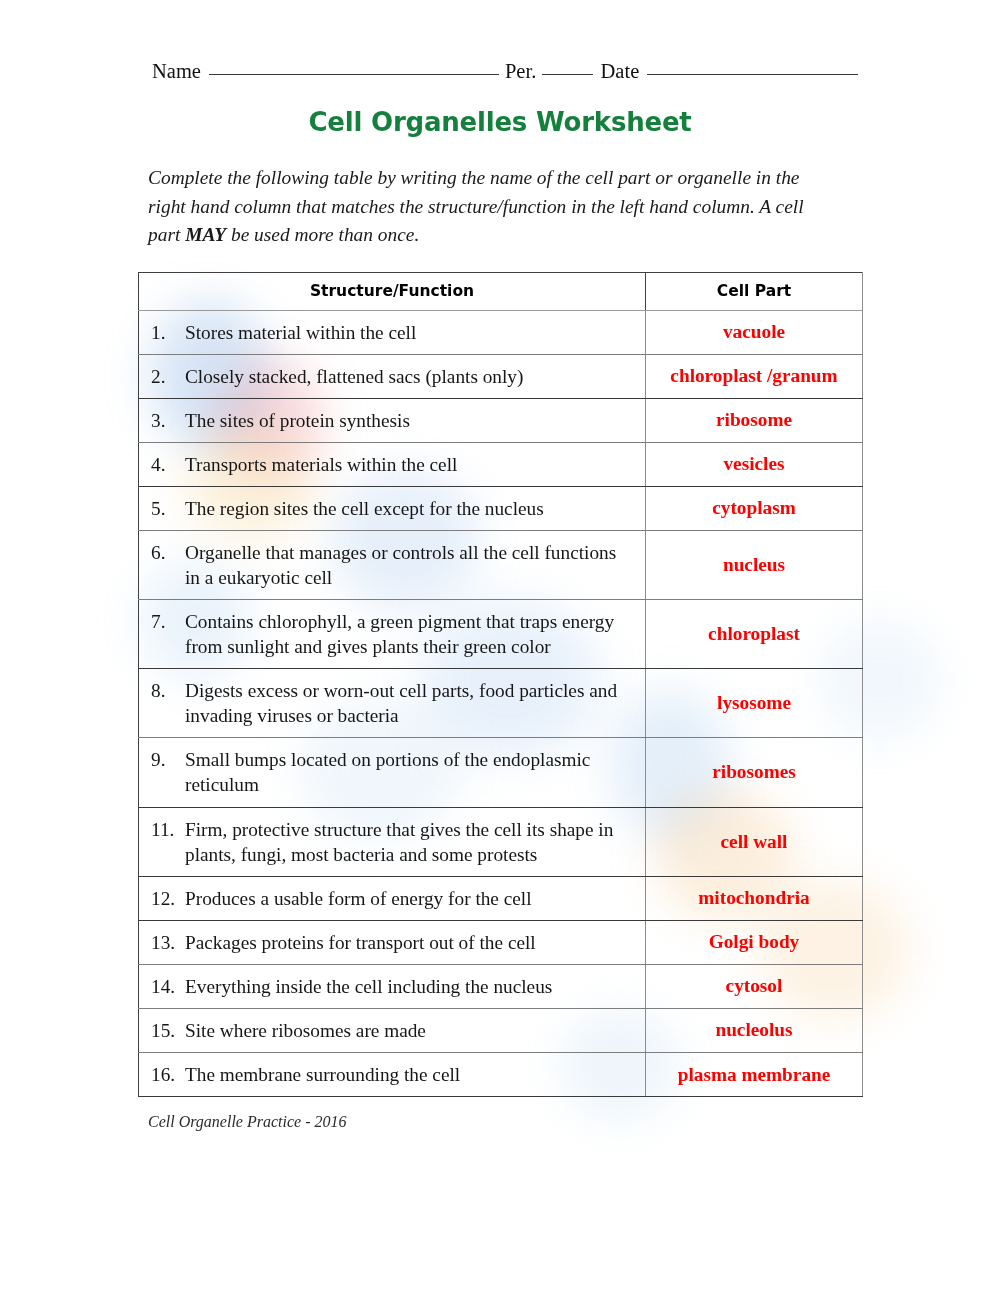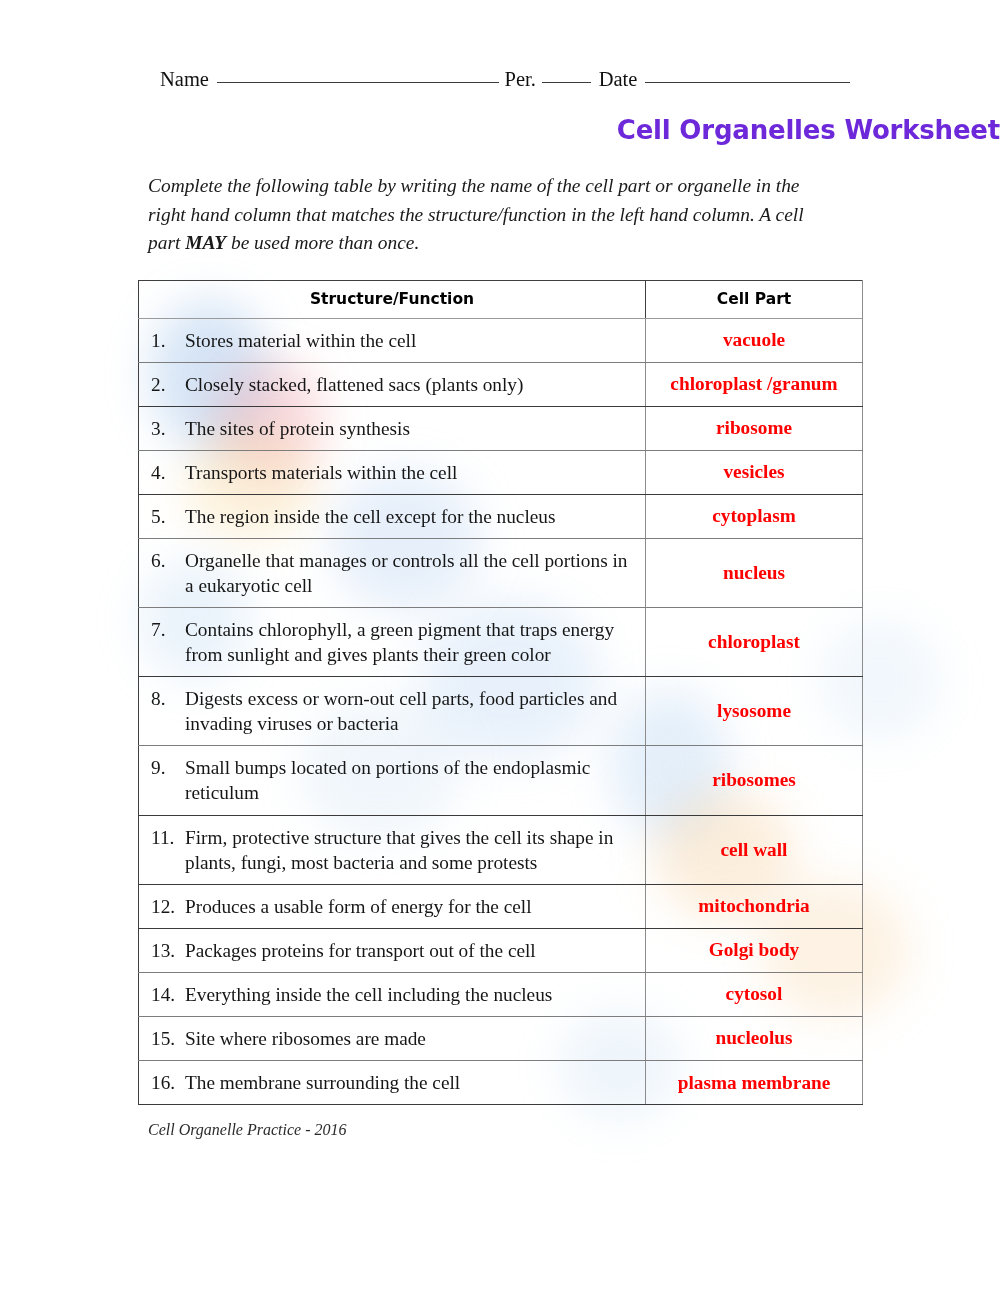--- a/index.html
+++ b/index.html
@@ -33,46 +33,46 @@
   .content {
     position: relative;
     z-index: 2;
     padding: 0;
   }
 
   
   .namerow {
     display: flex;
     align-items: baseline;
-    margin: 12px;
+    margin: 4px;
     padding: 56px 138px 0 148px;
     font-size: 20.5px;
     white-space: pre;
   }
   .namerow .lbl { font-family: "Liberation Serif", serif; }
   .rule {
     display: inline-block;
     border-bottom: 1.6px solid #3a3a3a;
     height: 0;
     position: relative;
     top: -3px;
   }
   .rule.name-rule { width: 300px; margin: 0 6px 0 8px; }
   .rule.per-rule  { width: 52px;  margin: 0 8px 0 6px; }
   .rule.date-rule { width: 218px; margin: 0 0 0 8px; }
 
   
   .title {
-    text-align: right;
+    text-align: center;
     font-family: "DejaVu Sans", sans-serif;
     font-weight: bold;
     font-size: 26px;
     letter-spacing: -0.2px;
     margin: 24px 0 0 0;
-    color: #6d28d9;
+    color: #15803d;
   }
 
   
   .instructions {
     font-family: "Liberation Serif", serif;
     font-style: italic;
     font-size: 19.4px;
     line-height: 1.47;
     margin: 27px 0 8px 0;
     padding: 0 160px 0 148px;
@@ -239,30 +239,30 @@
                   <span class="num">4.</span>
                   <span class="txt">Transports materials within the cell</span>
                 </div>
               </td>
               <td class="part">vesicles</td>
             </tr>
             <tr>
               <td class="func">
                 <div class="numwrap">
                   <span class="num">5.</span>
-                  <span class="txt">The region inside the cell except for the nucleus</span>
+                  <span class="txt">The region sites the cell except for the nucleus</span>
                 </div>
               </td>
               <td class="part">cytoplasm</td>
             </tr>
             <tr>
               <td class="func">
                 <div class="numwrap">
                   <span class="num">6.</span>
-                  <span class="txt">Organelle that manages or controls all the cell portions in a eukaryotic cell</span>
+                  <span class="txt">Organelle that manages or controls all the cell functions in a eukaryotic cell</span>
                 </div>
               </td>
               <td class="part">nucleus</td>
             </tr>
             <tr class="dark">
               <td class="func">
                 <div class="numwrap">
                   <span class="num">7.</span>
                   <span class="txt">Contains chlorophyll, a green pigment that traps energy from sunlight and gives plants their green color</span>
                 </div>

